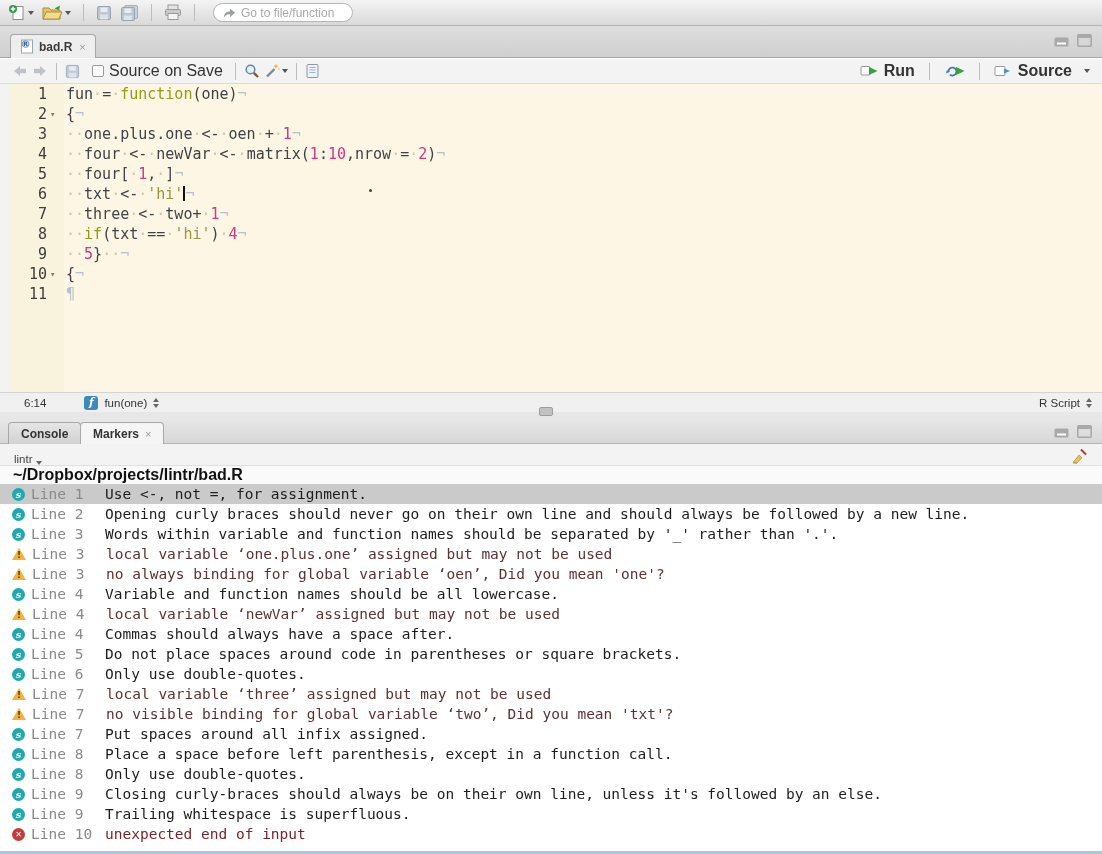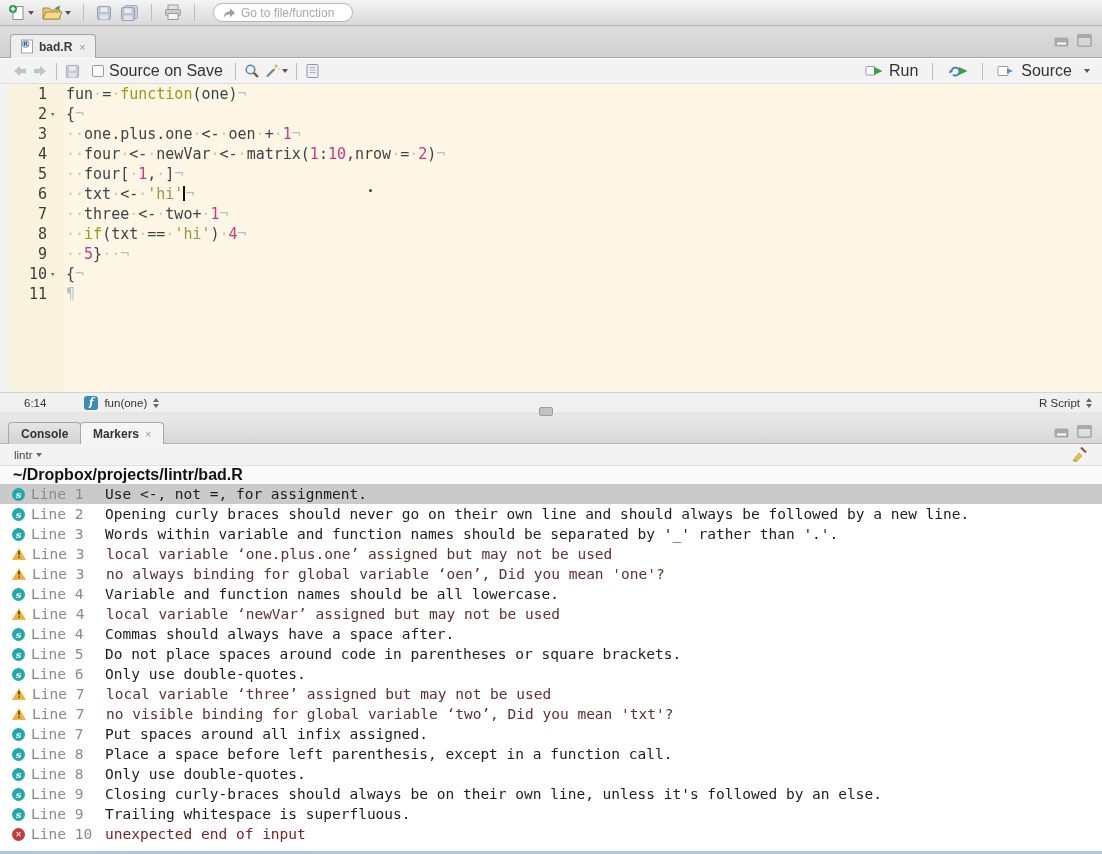--- a/index.html
+++ b/index.html
@@ -40,21 +40,21 @@
   .tab .close { color:#9a9a9a; font-size:11px; font-weight:normal; margin-left:2px; }
   .winbtns { position:absolute; right:10px; top:8px; display:flex; gap:8px; align-items:center; }
   
   .src-toolbar {
     position:absolute; left:0; top:59px; width:1102px; height:25px;
     background:#f3f3f3; border-bottom:1px solid #dcdcdc;
     display:flex; align-items:center; padding:0 10px;
   }
   .src-toolbar .label { font-size:16px; color:#333; }
   .cb { width:12px; height:12px; background:#fff; border:1px solid #9a9a9a; border-radius:2px; display:inline-block; margin-right:5px; }
-  .right-group { margin-left:auto; display:flex; align-items:center; gap:6px; }
+  .right-group { margin-left:auto; display:flex; align-items:center; gap:6px;font-weight:bold; }
   
   .editor {
     position:absolute; left:0; top:84px; width:1102px; height:308px;
     background:#fdf6e4; font-family:"DejaVu Sans Mono","Liberation Mono",monospace;
     font-size:15px; line-height:20px;
   }
   .bp-margin { position:absolute; left:0; top:0; width:9px; height:100%; background:#f3f3f1; }
   .gutter { position:absolute; left:9px; top:0; width:55px; height:100%; background:#f9f2dc; }
   .gl { display:flex; height:20px; align-items:center; }
   .lnum { flex:1; text-align:right; color:#3c3c3c; padding-right:3px; }
@@ -98,21 +98,21 @@
     position:absolute; bottom:-1px; height:22px; display:flex; align-items:center; gap:6px;
     padding:0 12px; border:1px solid #a8a8a8; border-bottom:none; border-radius:4px 4px 0 0;
     font-weight:bold; font-size:12px; color:#333;
   }
   .ctab.console { left:8px; background:linear-gradient(#e5e5e5,#d2d2d2); }
   .ctab.markers { left:80px; background:#f5f5f5; }
   .ctab .close { color:#9a9a9a; font-weight:normal; font-size:11px; }
   .lintr-bar {
     position:absolute; left:0; top:444px; width:1102px; height:22px;
     background:#f3f3f3; border-bottom:1px solid #e0e0e0;
-    display:flex; align-items:center; padding:0 14px; font-size:11.5px; color:#444;
+    display:flex; align-items:flex-end; padding:0 14px; font-size:11.5px; color:#444;
   }
   .lintr-bar .caret { border-top-color:#666; margin-left:3px; }
   .broom { margin-left:auto; }
   .path-row {
     position:absolute; left:0; top:466px; width:1102px; height:18px;
     background:#fafafa; display:flex; align-items:center; padding:0 13px;
     font-weight:bold; font-size:16px; color:#111;
   }
   
   .markers-list {

